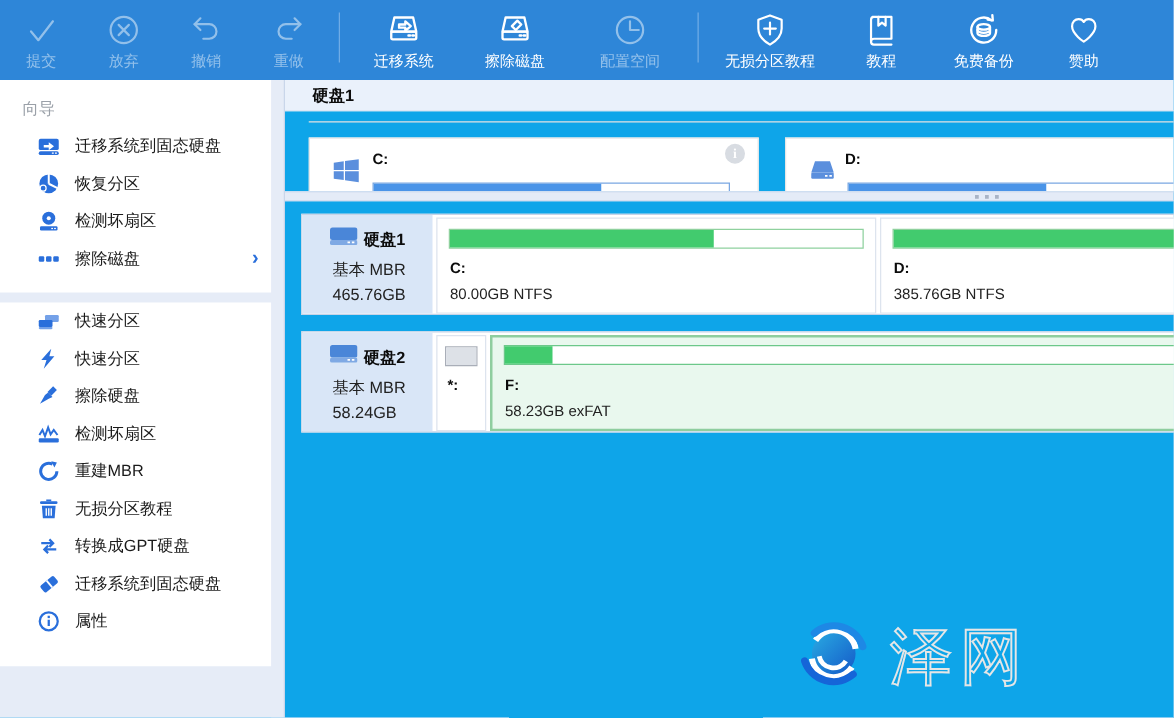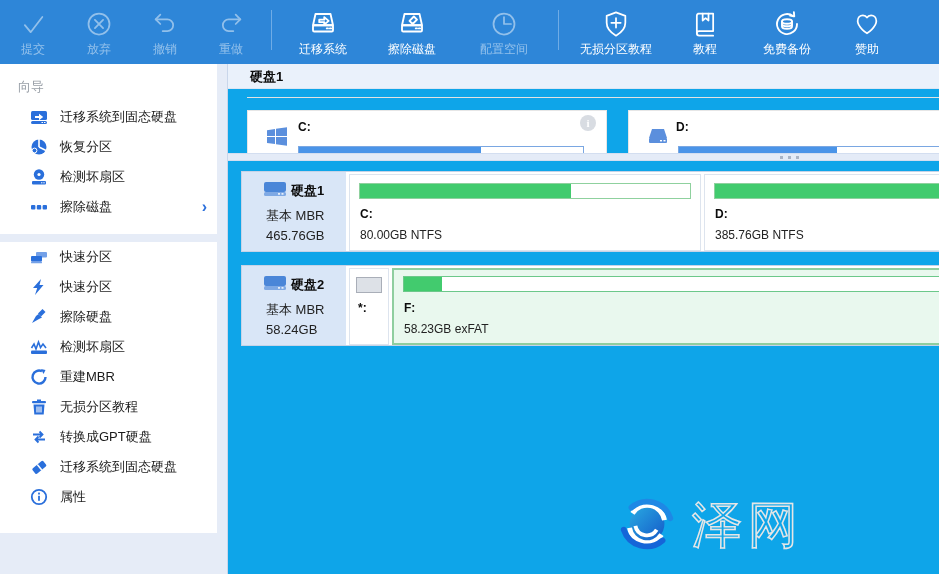--- a/index.html
+++ b/index.html
@@ -81,21 +81,21 @@
   .p-star { left:107px; width:40px; }
   .p-star .pbar { left:6px; right:6px; border:1px solid #A9AEB8; }
   .p-star .pbar .fill { background:#DDE1E7; }
   .p-star .plabel { left:8px; }
   .p-star .pinfo { left:8px;margin-top:26px; }
   .p-f { left:150px; width:570px; background:#E9F8EE; border:2px solid #8FCE9F; }
   .p-f .pbar { top:6px; border:1px solid #6CC88A; }
   .p-f .plabel { top:31px; }
   .p-f .pinfo { top:52px; }
 
-  .watermark { position:absolute; left:388px; top:428px; display:flex; align-items:center;text-align:right; }
+  .watermark { position:absolute; left:408px; top:428px; display:flex; align-items:center;text-align:right; }
   .wm-text { font-size:50px; letter-spacing:6px; color:transparent;
     -webkit-text-stroke:1.5px #E6E6E6; margin-left:14px; }
 
   .sicon svg { display:block; }
 </style>
 </head>
 <body>
 
 <div class="app">
 

